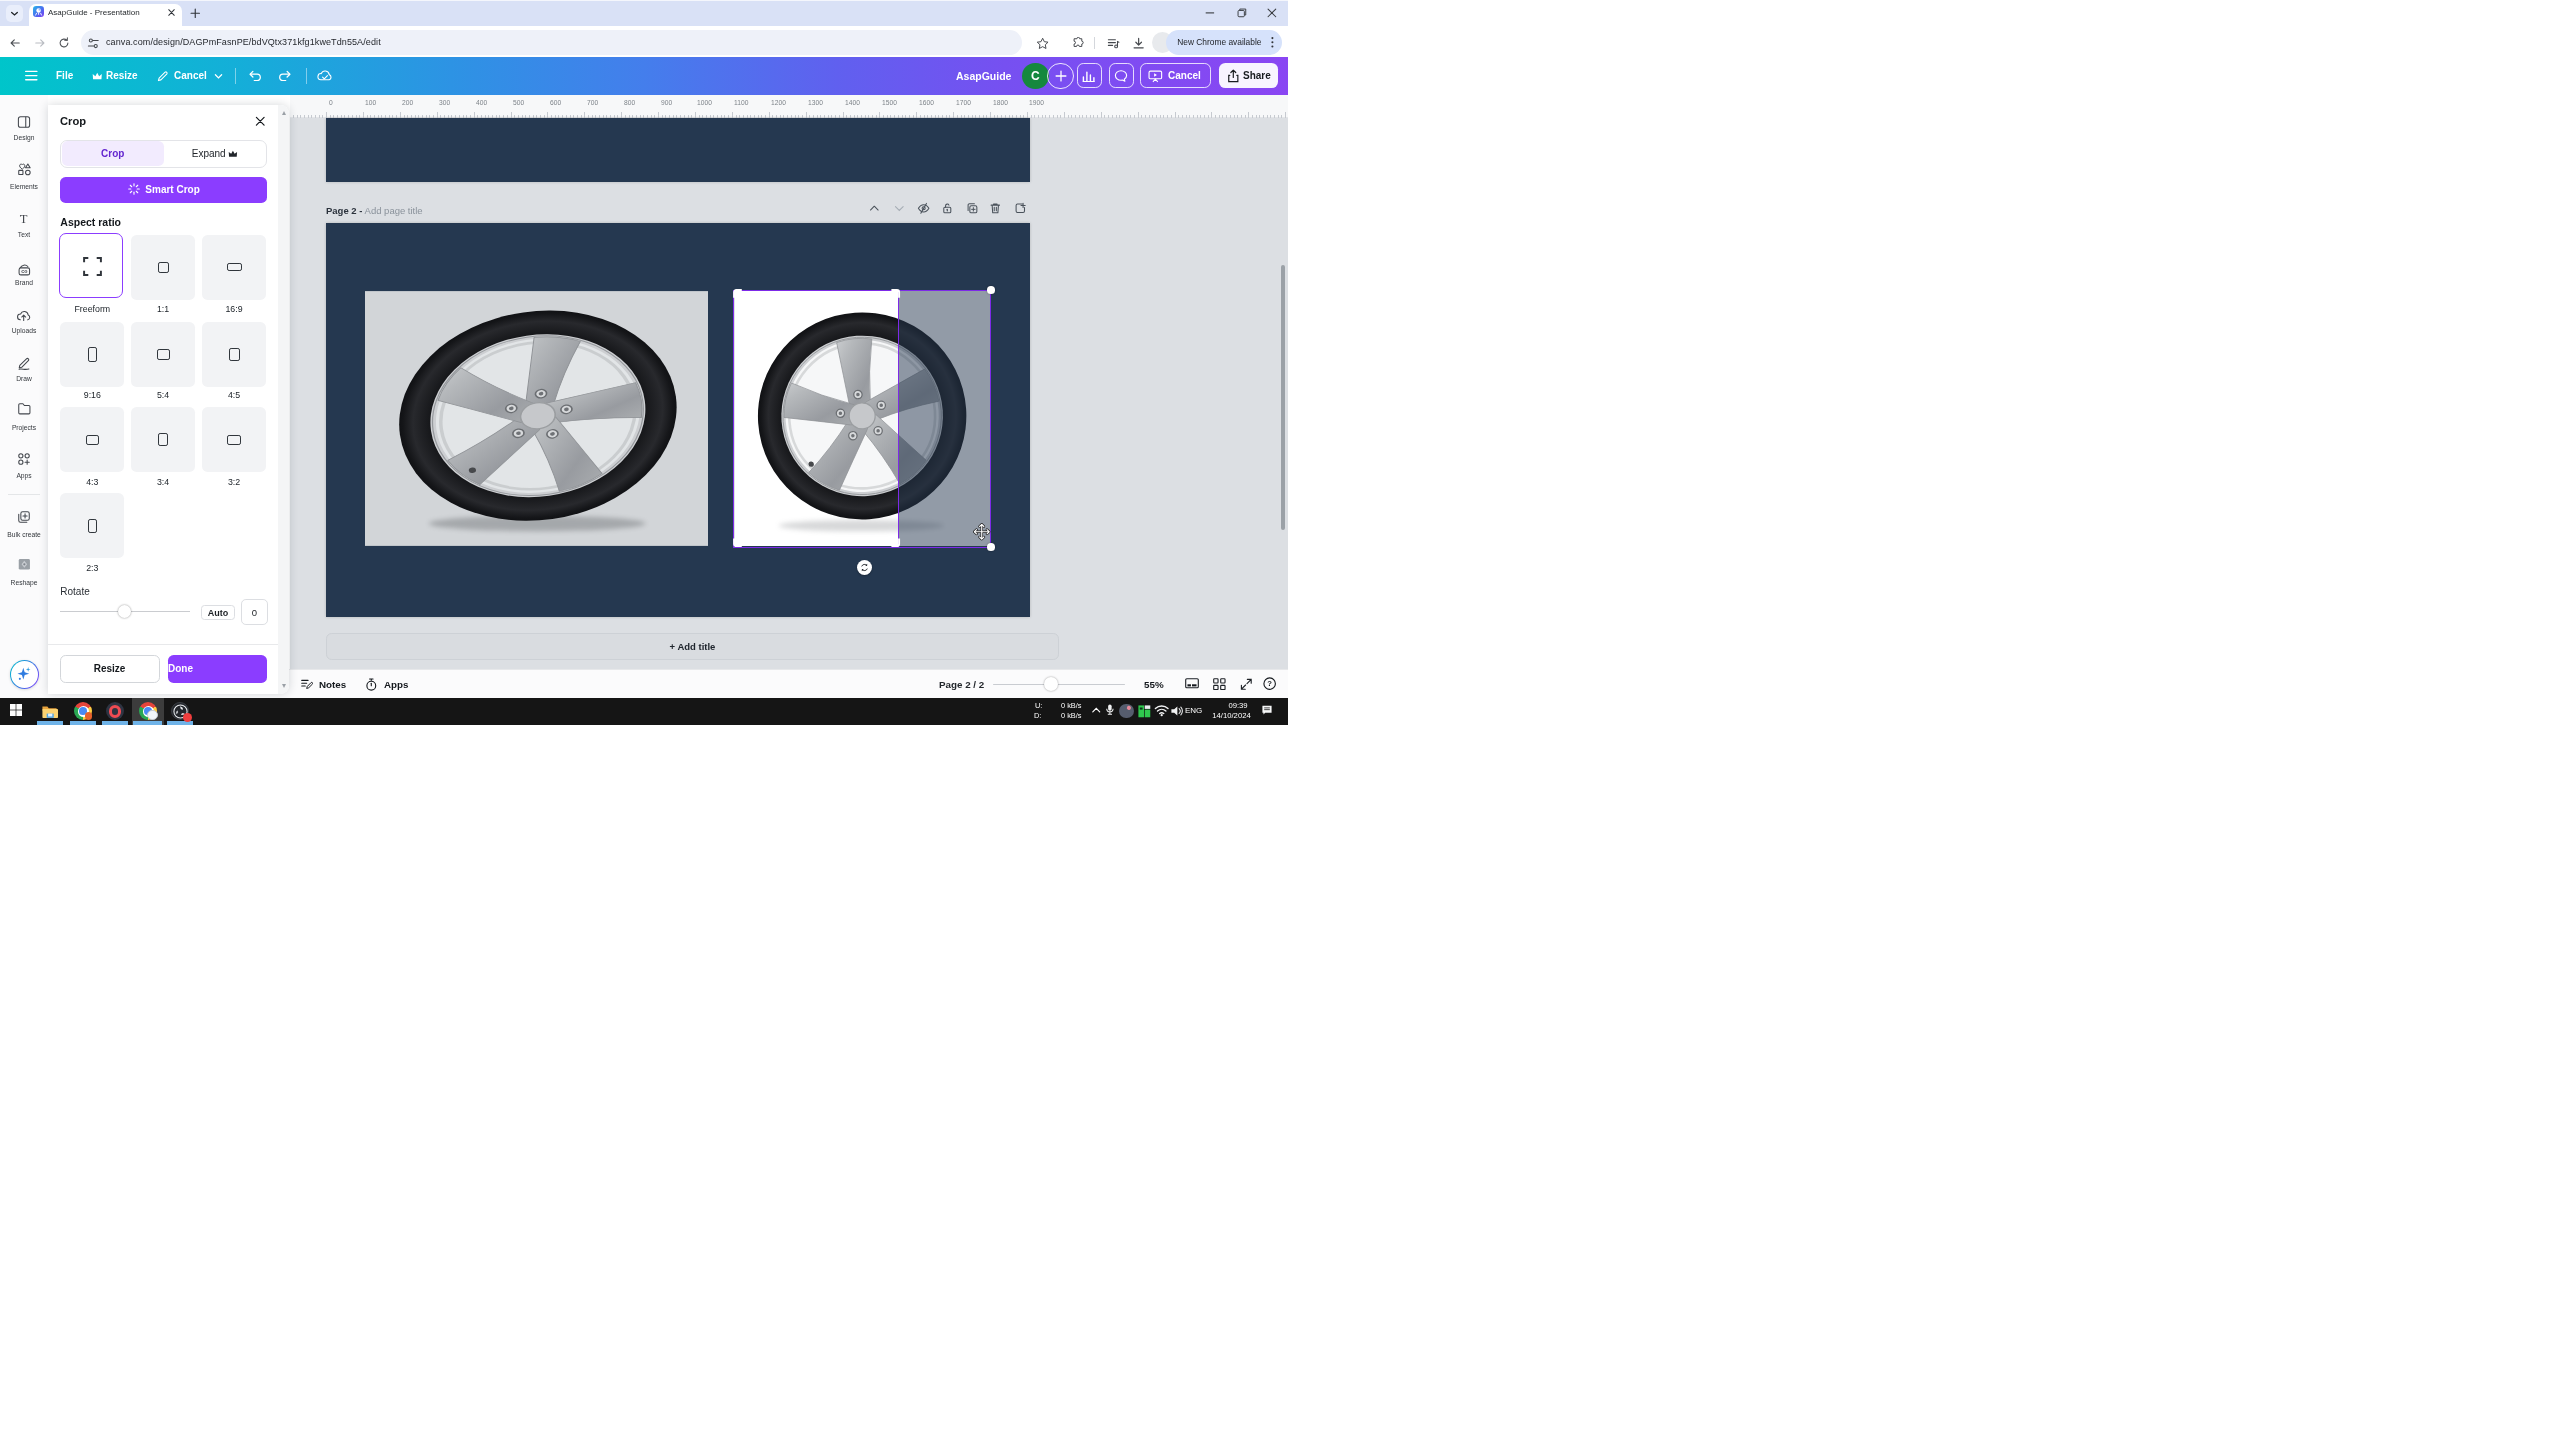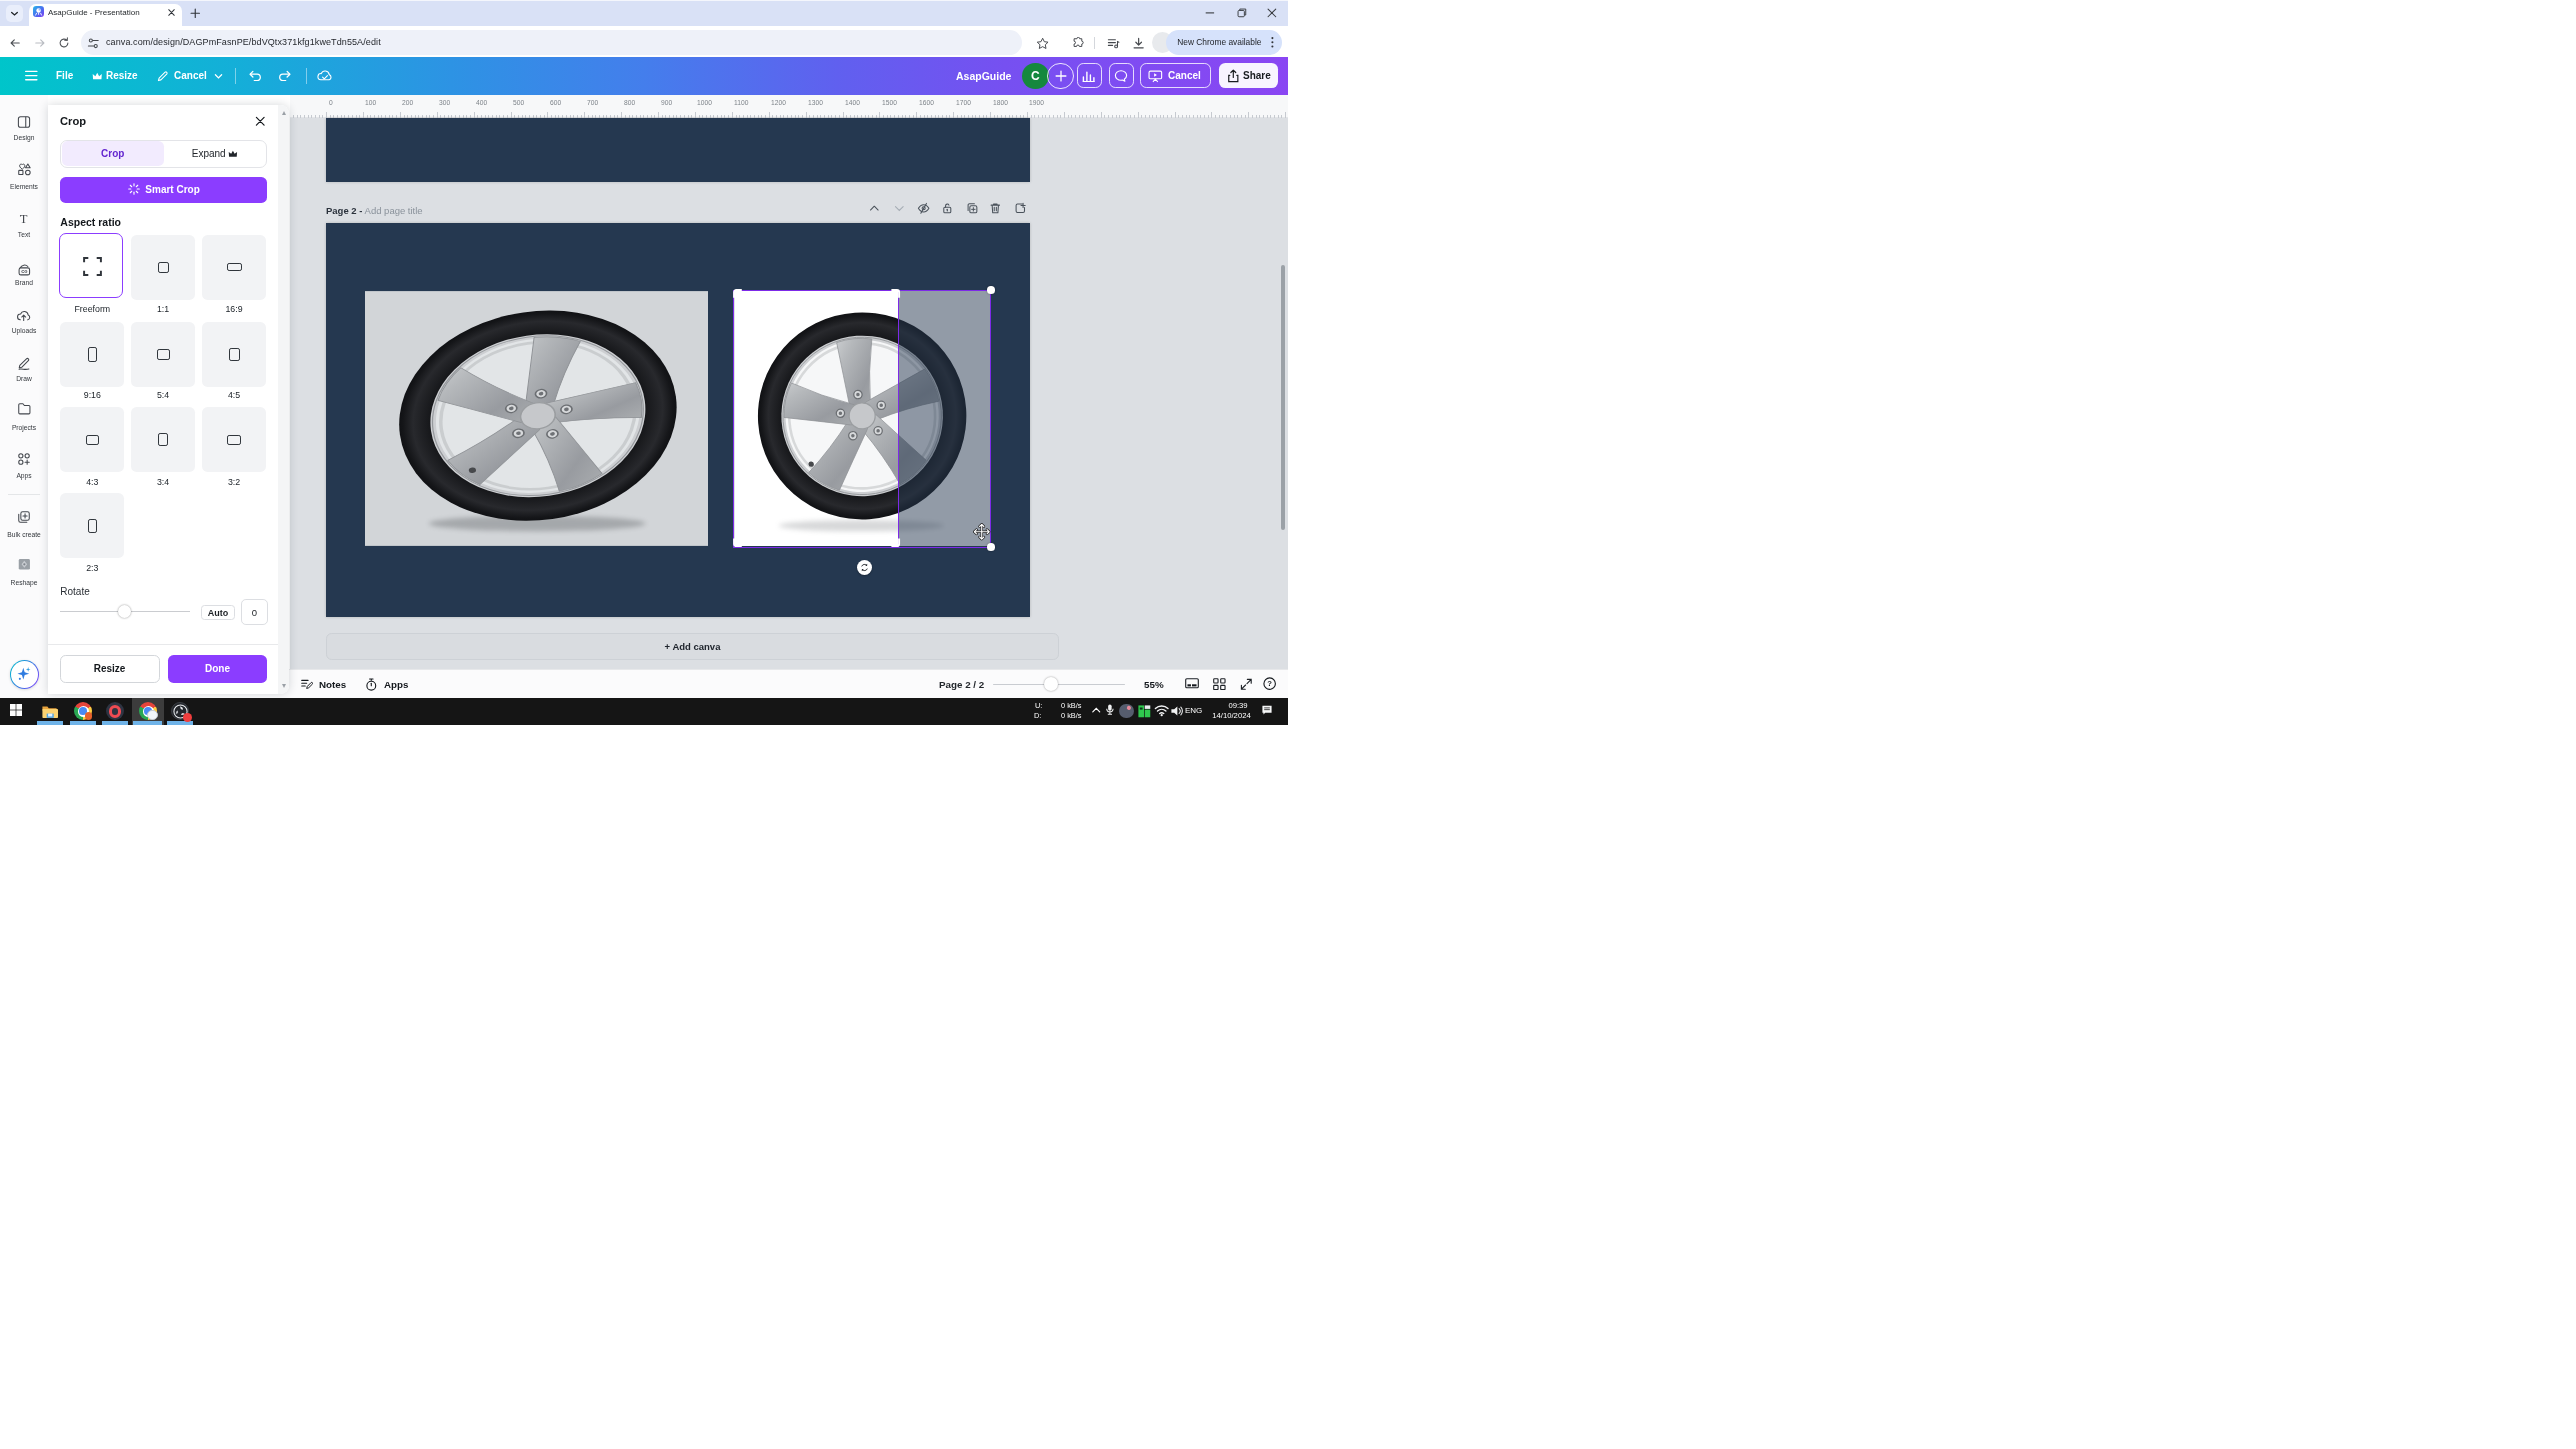--- a/index.html
+++ b/index.html
@@ -625,21 +625,21 @@
       <g stroke="#1a1a1a" stroke-width="3.6" fill="none" stroke-linecap="round" stroke-linejoin="round">
         <path d="M12.5 2.5 V22.5 M2.5 12.5 H22.5"></path>
         <path d="M9.5 5 L12.5 2 L15.5 5 M9.5 20 L12.5 23 L15.5 20 M5 9.5 L2 12.5 L5 15.5 M20 9.5 L23 12.5 L20 15.5"></path>
       </g>
       <g stroke="#ffffff" stroke-width="1.7" fill="none" stroke-linecap="round" stroke-linejoin="round">
         <path d="M12.5 2.5 V22.5 M2.5 12.5 H22.5"></path>
         <path d="M9.5 5 L12.5 2 L15.5 5 M9.5 20 L12.5 23 L15.5 20 M5 9.5 L2 12.5 L5 15.5 M20 9.5 L23 12.5 L20 15.5"></path>
       </g>
     </svg>
 
-  <div id="addpage" class="abs">+ Add canva</div>
+  <div id="addpage" class="abs">+ Add title</div>
   <div class="abs" style="left:991px; top:170px; width:3.5px; height:265px; background:#9ba1a7; border-radius:2.1px;"></div>
 </div>
 
 <div id="panel" class="abs">
   <div class="gutter"></div>
  <div class="abs" style="right:3.2px; top:5.6px; width:0; height:0; border-left:2.8px solid transparent; border-right:2.8px solid transparent; border-bottom:4.2px solid #9aa0a6;"></div>
  <div class="abs" style="right:3.2px; bottom:5.6px; width:0; height:0; border-left:2.8px solid transparent; border-right:2.8px solid transparent; border-top:4.2px solid #9aa0a6;"></div>
   <div id="ptitlebar">Crop</div>
   <svg class="abs" style="left:207px; top:10.5px;" width="10.5" height="10.5" viewBox="0 0 15 15">
       <path d="M2 2 L13 13 M13 2 L2 13" stroke="#14181c" stroke-width="1.7" stroke-linecap="round"></path>
@@ -715,21 +715,21 @@
       <div class="tlabel" style="left:12.3px; top:458px;">2:3</div>
     </div>
   <div class="abs" style="left:12.3px; top:481px; font-size:10px; color:#2a2f35;">Rotate</div>
 
   <div class="abs" style="left:11.5px; top:506px; width:130px; height:1.4px; background:#caccd0;"></div>
   <div class="abs" style="left:70px; top:500px; width:13.3px; height:13.3px; background:#fff; border-radius:50%; box-shadow:0 0 2.1px rgba(0,0,0,0.45);"></div>
   <div class="abs" style="left:153px; top:500px; width:34px; height:15px; border:0.7px solid #dcdee2; border-radius:3.5px; text-align:center; line-height:14px; font-size:9px; font-weight:bold; color:#1c2025;">Auto</div>
   <div class="abs" style="left:193px; top:494px; width:26.6px; height:26px; border:0.7px solid #dcdee2; border-radius:4.9px; text-align:center; line-height:25px; font-size:9.5px; color:#1c2025;">0</div>
   <div class="abs" style="left:0px; top:539px; width:230px; height:0.7px; background:#e8e9eb;"></div>
   <div class="abs" style="left:11.5px; top:550px; width:100px; height:28px; background:#fff; border:0.7px solid #d3d6da; border-radius:5.6px; text-align:center; line-height:26.6px; font-size:10px; font-weight:bold; color:#14181c;">Resize</div>
-  <div class="abs" style="left:120px; top:550px; width:99px; height:28px; background:#8b3dff; border-radius:5.6px; text-align:center; line-height:27px; font-size:10px; font-weight:bold; color:#fff;">Done</div>
+  <div class="abs" style="left:120px; top:550px; width:99px; height:28px; background:#8b3dff; border-radius:5.6px; line-height:27px; font-size:10px; font-weight:bold; color:#fff;">Done</div>
 </div>
 
 <div id="sidebar" class="abs">
     <div class="abs" style="left:0; top:19.6px; width:48px; text-align:center;"><svg width="14" height="14" viewBox="0 0 20 20">
         <rect x="2" y="2.5" width="16" height="15" rx="3" stroke="#43474d" stroke-width="1.5" fill="none"></rect>
         <path d="M12.5 2.5 V17.5" stroke="#43474d" stroke-width="1.5" fill="none"></path>
       </svg></div>
     <div class="abs" style="left:0; top:39px; width:48px; text-align:center; font-size:6.7px; color:#33373c;">Design</div>
     <div class="abs" style="left:0; top:67px; width:48px; text-align:center;"><svg width="14.7" height="14.7" viewBox="0 0 21 21">
         <path d="M5.5 8.6 C3.6 7 3.2 4.6 4.6 3.5 c1 -0.8 2.3 -0.5 2.9 0.4 c0.6 -0.9 1.9 -1.2 2.9 -0.4 c1.4 1.1 1 3.5 -0.9 5.1 l-2 1.7 Z" stroke="#43474d" stroke-width="1.4" fill="none" stroke-linejoin="round"></path>

